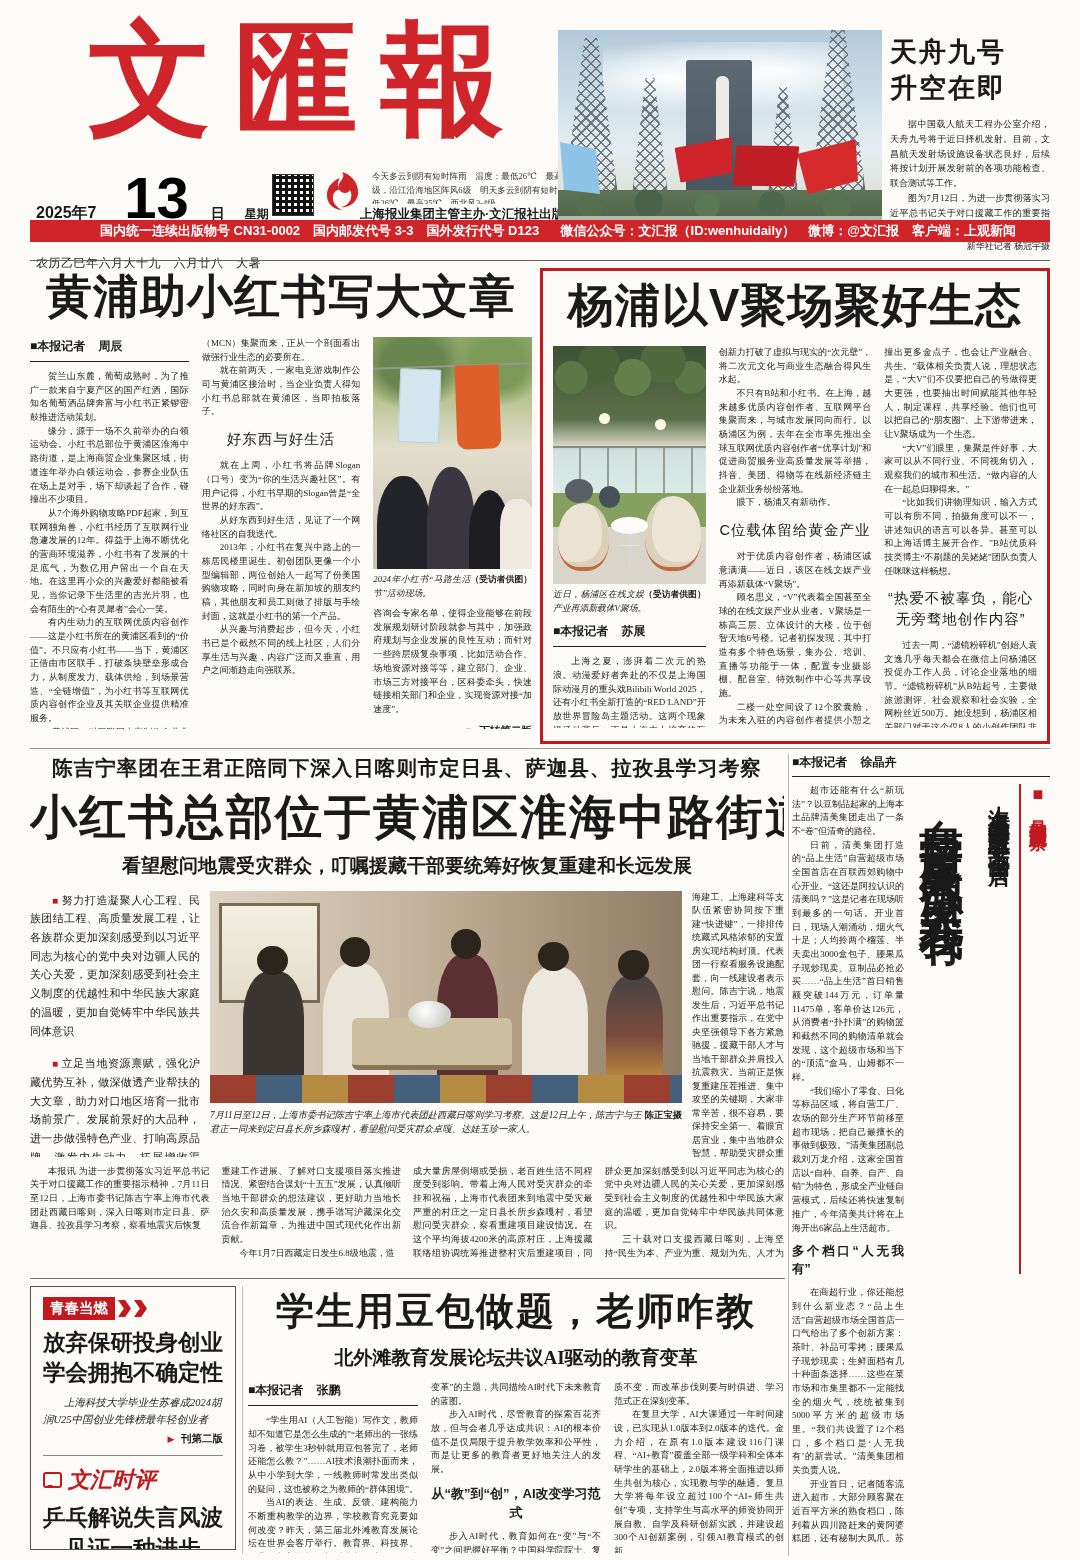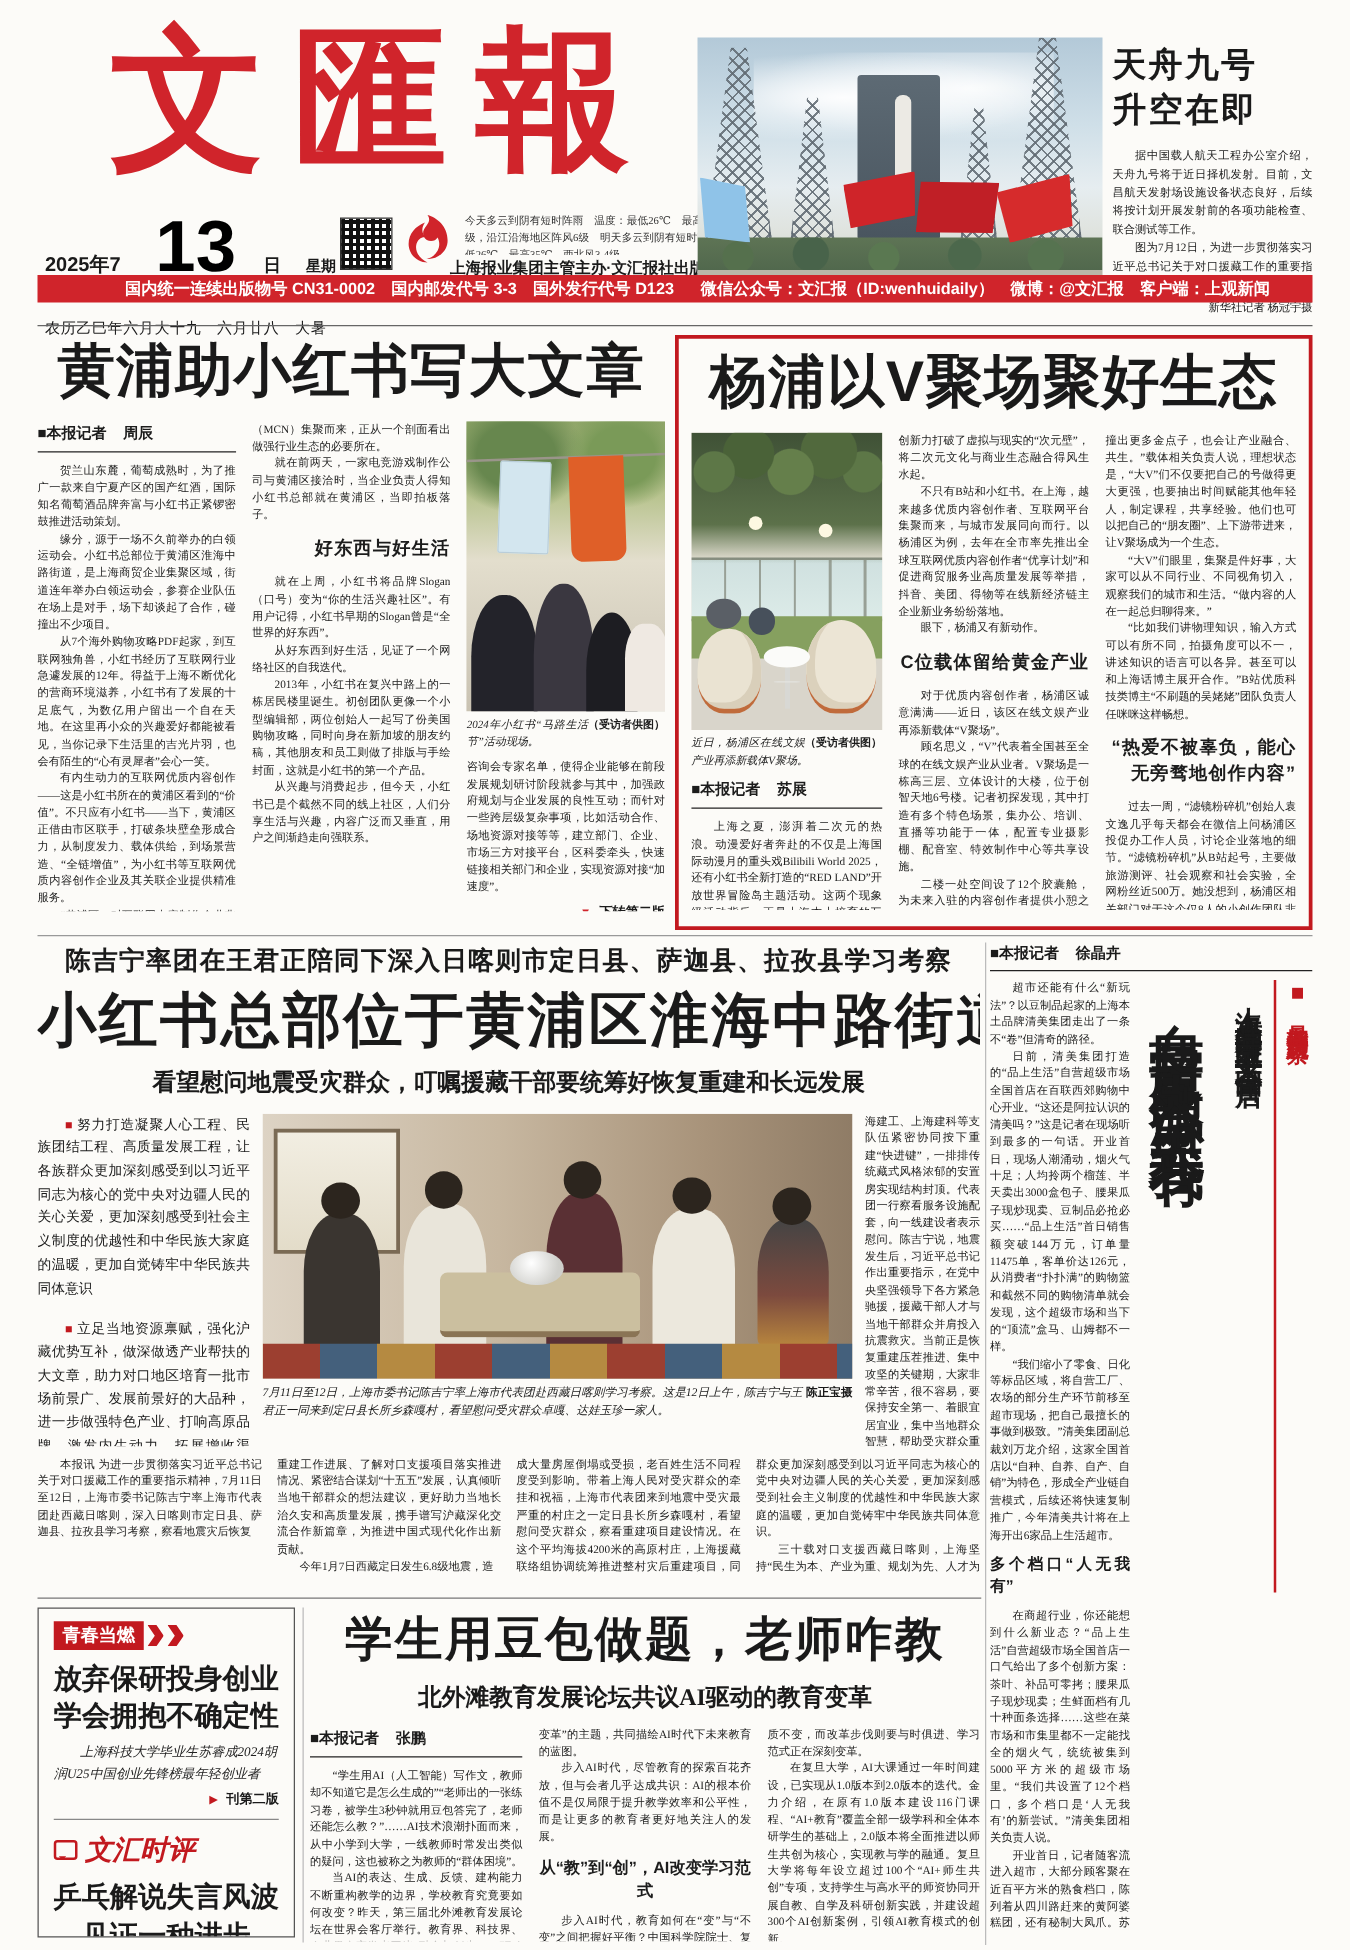--- a/index.html
+++ b/index.html
@@ -72,21 +72,21 @@
   .vline{position:absolute;border-left:1px solid #bbb;}
   .v1{left:788px;top:754px;height:802px;}
   .v2{left:242px;top:1286px;height:268px;}
   
   .para, .col p{margin:0;text-indent:2em;}
   .cont p:first-child{text-indent:0;}
   .col{flex:1;overflow:hidden;font-size:9px;line-height:1.52;text-align:justify;color:#1c1c1c;}
   .byline{font-size:12px;font-weight:bold;border-bottom:1.2px solid #222;padding-bottom:6px;margin-bottom:8px;
       font-family:"Liberation Sans","DejaVu Sans",sans-serif;}
   .byline .bn{margin-left:10px;}
-  .subhead{font-size:14.5px;font-weight:700;text-align:right;margin:10px 0;letter-spacing:1px;line-height:1.4;
+  .subhead{font-size:14.5px;font-weight:400;text-align:center;margin:10px 0;letter-spacing:1px;line-height:1.4;
       font-family:"Liberation Sans","DejaVu Sans",sans-serif;}
   .caption{font-size:8.8px;line-height:1.55;font-style:italic;margin:4px 0 7px;}
   .caption .credit{font-style:normal;font-weight:bold;float:right;}
   .jump{font-size:10.5px;font-weight:bold;text-align:right;margin-top:6px;}
   .jump .tri{color:#d0242b;margin-right:4px;font-size:9px;}
   
   .article-huangpu{position:absolute;left:30px;top:268px;width:502px;height:476px;}
   .art-h1{font-size:46px;font-weight:900;text-align:center;letter-spacing:1px;line-height:1.15;margin:2px 0 14px;
       font-family:"Liberation Sans","DejaVu Sans",sans-serif;white-space:nowrap;}
   .cols{display:flex;gap:13px;height:392px;overflow:hidden;}

